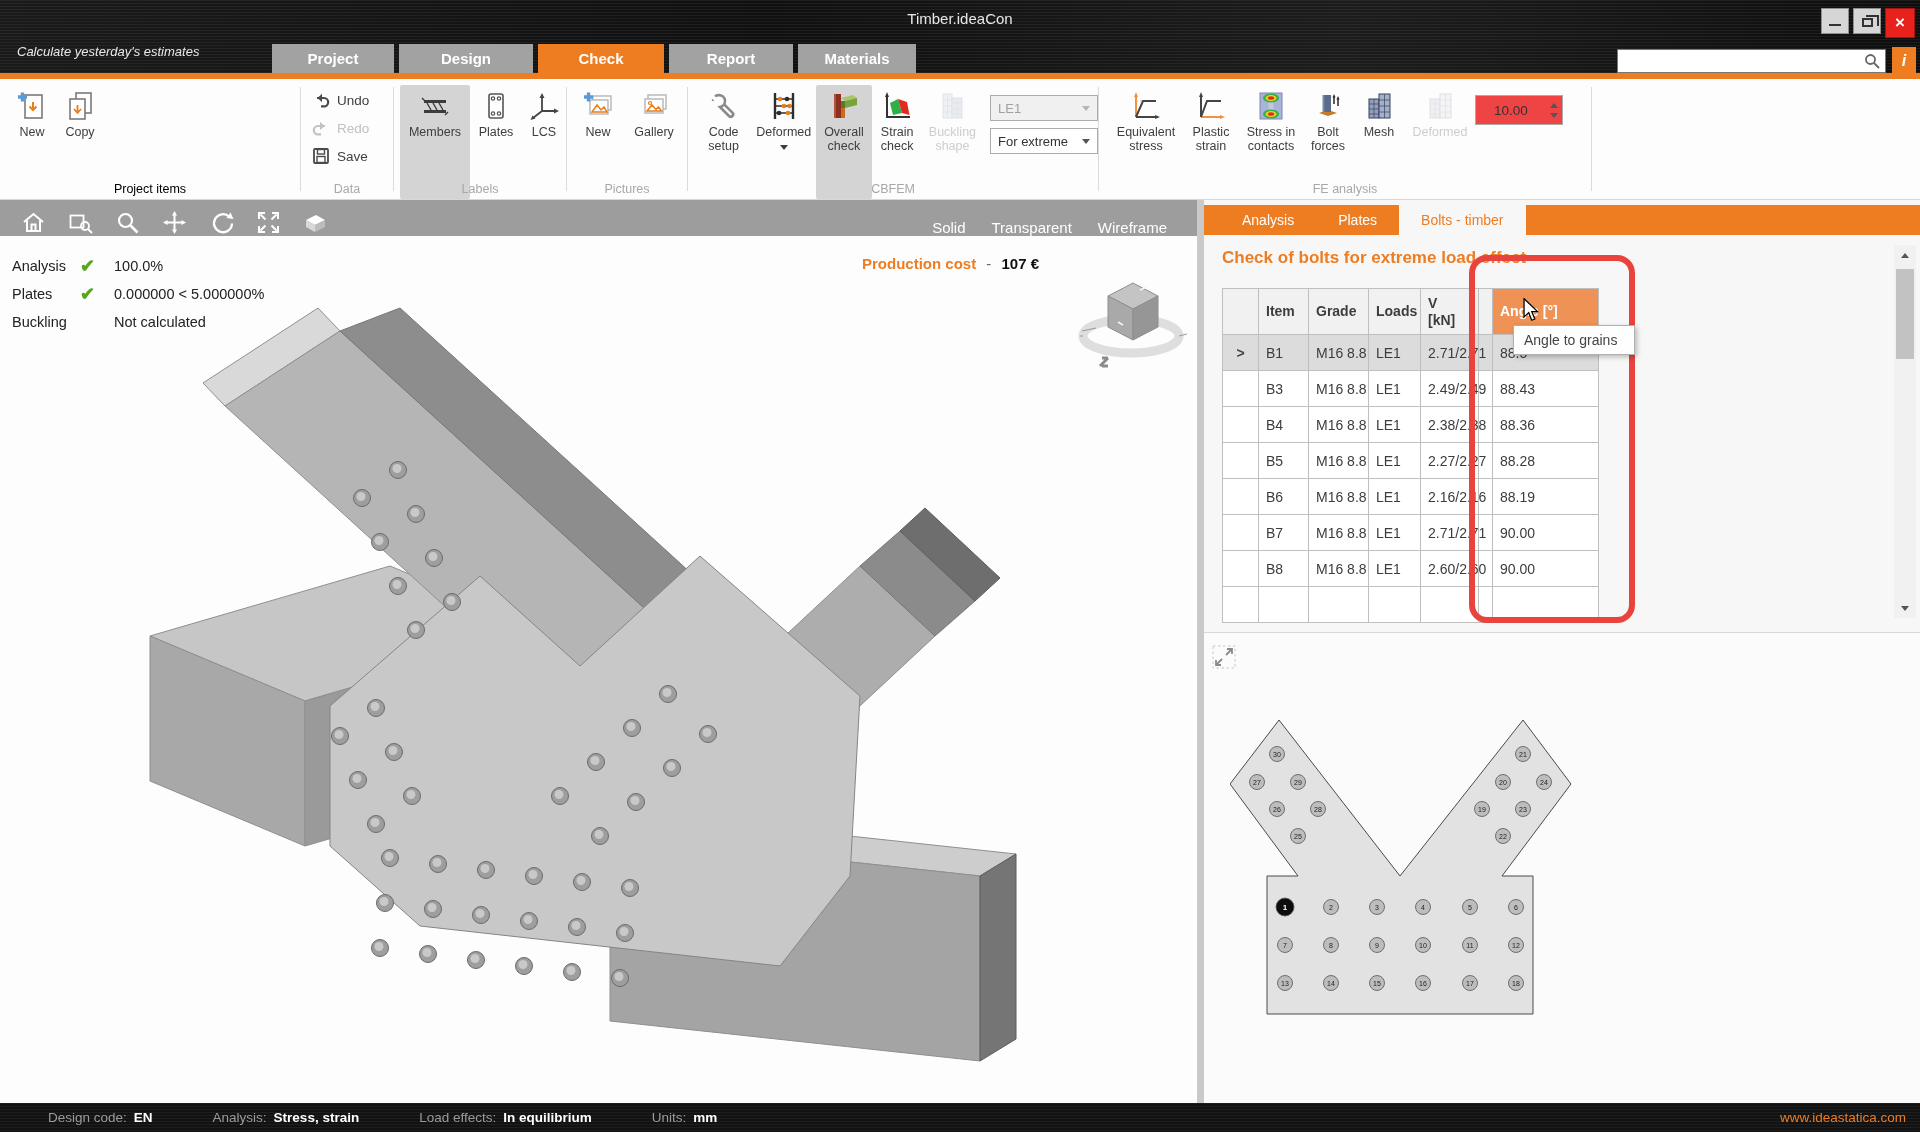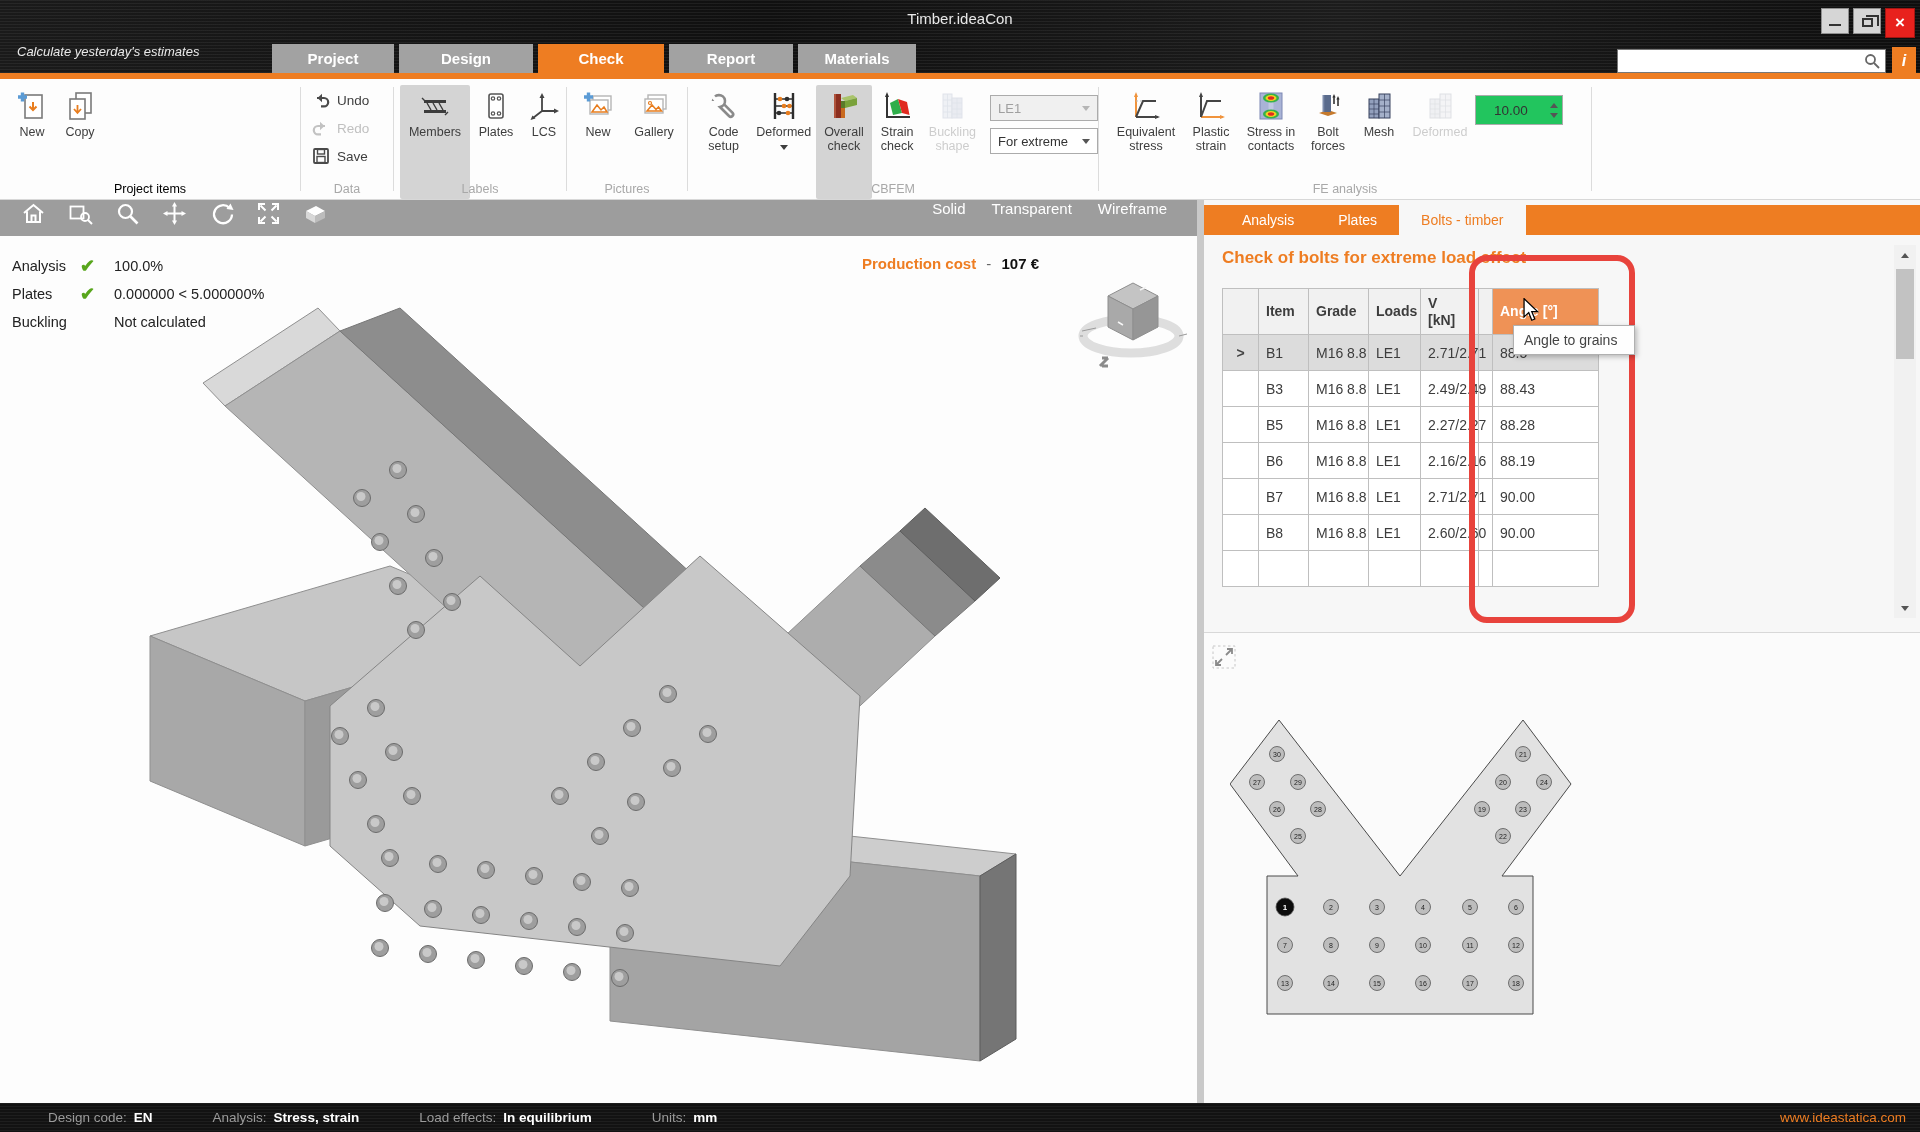--- a/index.html
+++ b/index.html
@@ -66,31 +66,31 @@
 .data-col { display:flex; flex-direction:column; gap:2px; padding:2px 0 0 10px; }
 .mini-btn { display:flex; align-items:center; gap:6px; font-size:13.5px; color:#3e3e3e; cursor:pointer; height:26px; }
 .mini-btn.disabled { color:#c0c0c0; cursor:default; }
 
 .dd { width:108px; height:26px; border:1px solid #ababab; background:#fff; display:flex;
   align-items:center; padding:0 7px; font-size:13px; color:#333; cursor:pointer; }
 .dd .caret-down { margin-left:auto; color:#555; }
 .dd.disabled { background:#f0f0f0; color:#a0a0a0; cursor:default; }
 .dd.disabled .caret-down { color:#b5b5b5; }
 
-.spinner { width:88px; height:30px; border:1px solid #ababab; background:#22c55e; display:flex;
+.spinner { width:88px; height:30px; border:1px solid #ababab; background:#ef4444; display:flex;
   align-items:center; margin-top:10px; }
 .spinner .val { flex:1; text-align:center; font-size:13.5px; color:#333; }
 .spin-arrows { width:16px; display:flex; flex-direction:column; align-items:center; gap:5px; cursor:pointer; }
 .tri-up { width:0; height:0; border-left:4px solid transparent; border-right:4px solid transparent; border-bottom:5px solid #555; }
 .tri-dn { width:0; height:0; border-left:4px solid transparent; border-right:4px solid transparent; border-top:5px solid #555; }
 
 
 .viewport { position:absolute; left:0; top:200px; width:1197px; height:903px; background:#fdfdfd; overflow:hidden; }
 .vp-toolbar { position:absolute; left:0; top:0; width:100%; height:36px; background:#9d9d9d;
-  display:flex; align-items:flex-start; padding-left:20px; gap:20px; }
+  display:flex; align-items:flex-end; padding-left:20px; gap:20px; }
 .vp-tool { width:27px; height:27px; cursor:pointer; }
 .vp-modes { margin-left:auto; display:flex; gap:26px; padding-right:30px; }
 .vp-mode { color:#fff; font-size:15px; cursor:pointer; }
 .vp-status { position:absolute; left:12px; top:52px; font-size:14.5px; color:#222; }
 .vp-status .row { display:flex; align-items:center; height:28px; }
 .vp-status .slabel { width:68px; }
 .vp-status .scheck { width:34px; color:#58a61c; font-size:18px; font-weight:bold; }
 .prod-cost { position:absolute; left:862px; top:55px; font-size:15px; }
 .prod-cost .pc-label { color:#ee7d22; font-weight:bold; }
 .prod-cost .pc-sep { color:#666; margin:0 6px; }
@@ -654,20 +654,29 @@
               <td class="selcol"></td>
               <td>B3</td>
               <td>M16 8.8</td>
               <td>LE1</td>
               <td>2.49/2.49</td>
               <td></td>
               <td>88.43</td>
             </tr>
             <tr>
               <td class="selcol"></td>
+              <td>B4</td>
+              <td>M16 8.8</td>
+              <td>LE1</td>
+              <td>2.38/2.38</td>
+              <td></td>
+              <td>88.36</td>
+            </tr>
+            <tr>
+              <td class="selcol"></td>
               <td>B5</td>
               <td>M16 8.8</td>
               <td>LE1</td>
               <td>2.27/2.27</td>
               <td></td>
               <td>88.28</td>
             </tr>
             <tr>
               <td class="selcol"></td>
               <td>B6</td>

